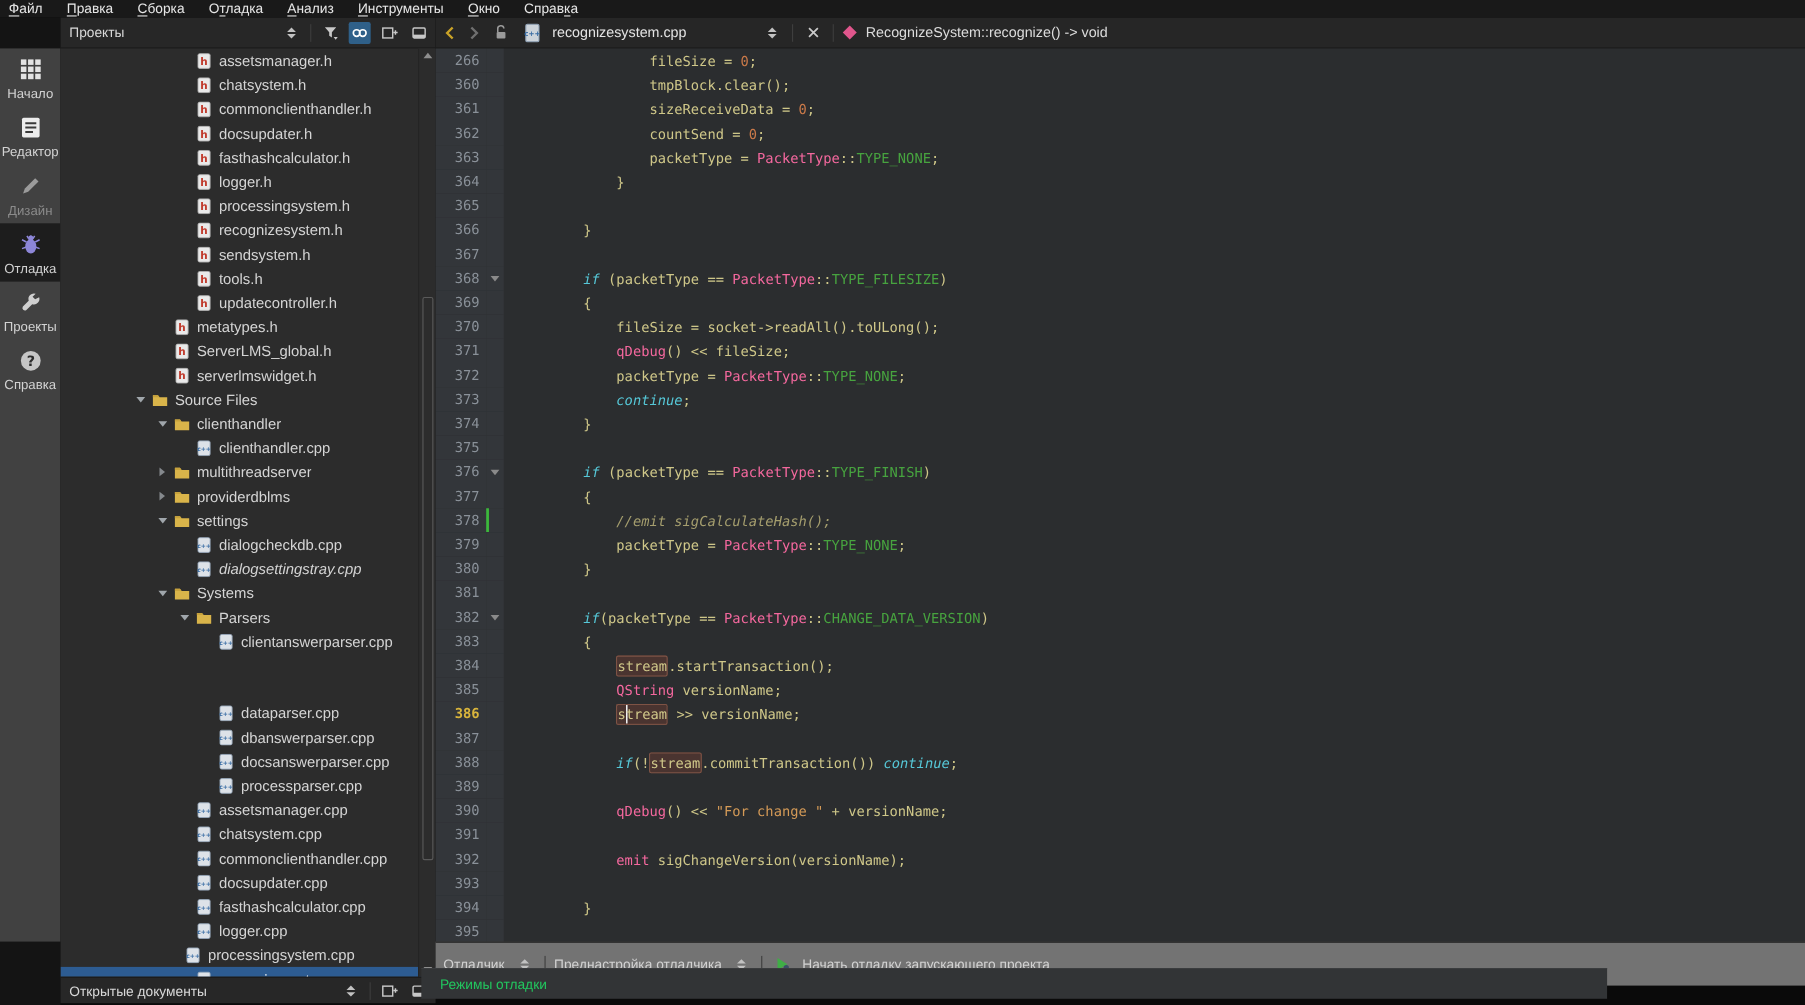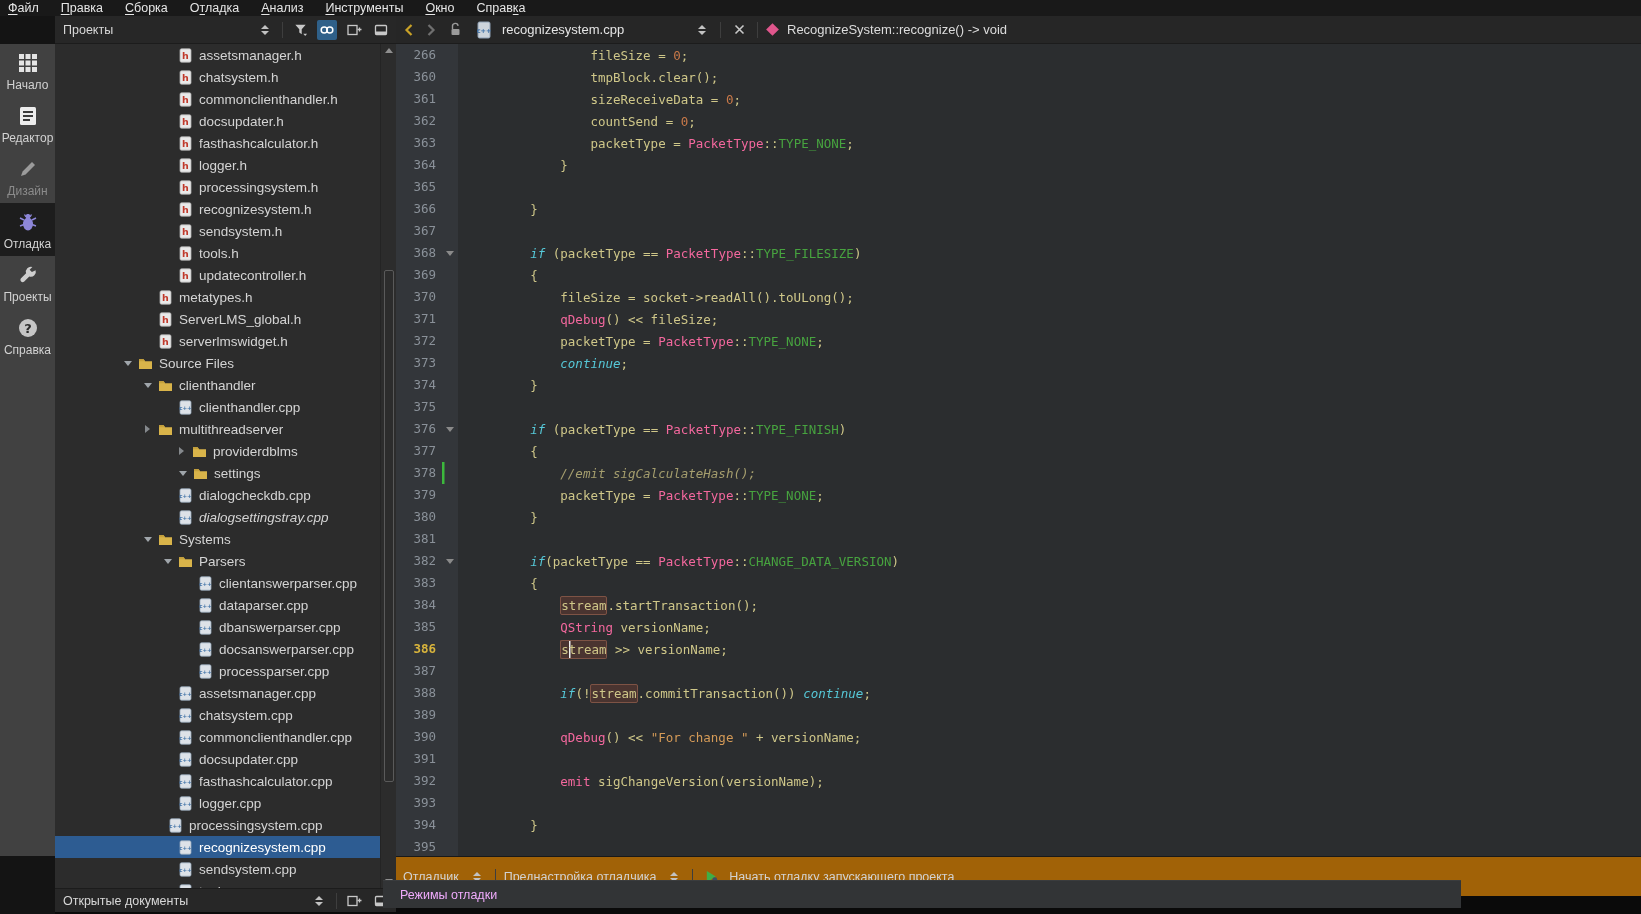--- a/index.html
+++ b/index.html
@@ -85,25 +85,25 @@
   .ctext .enum{color:var(--c-enum);}
   .ctext .num{color:var(--c-num);}
   .ctext .str{color:var(--c-str);}
   .ctext .com{color:var(--c-com);font-style:italic;}
   .ctext .hl{background:var(--occ-bg);border:1px solid var(--occ-bd);border-radius:2px;padding:1px 0;}
   .ctext .hlL{border-right:none;border-top-right-radius:0;border-bottom-right-radius:0;}
   .ctext .hlR{border-left:none;border-top-left-radius:0;border-bottom-left-radius:0;}
   .ctext .caret{box-shadow:inset 1.5px 0 0 #f0f0f0;}
 
   
-  .debugbar{left:396px;top:856px;width:1245px;height:40px;background:#a16207;border-top:1px solid #191919;
+  .debugbar{left:396px;top:856px;width:1245px;height:40px;background:#737373;border-top:1px solid #191919;
     box-sizing:border-box;display:flex;align-items:center;gap:8px;color:#d2d2d2;font-size:12.5px;}
   .debugbar .dlabel{white-space:nowrap;}
   .modesbar{left:383px;top:880px;width:1078px;height:28px;background:#323436;border-top:1px solid #3a3c3e;
-    box-sizing:border-box;display:flex;align-items:center;color:#f0abfc;font-size:12.5px;}
+    box-sizing:border-box;display:flex;align-items:center;color:#22c55e;font-size:12.5px;}
   .modesbar .mblabel{margin-left:17px;}
 </style>
 </head>
 <body style="--sel-bg: #2d5c92; --ed-bg: #2b2d2f; --gut-bg: #33363a; --curln: #d8b43c; --chg: #3cb83c; --occ-bg: #4a3430; --occ-bd: #7e5345; --c-txt: #cfc789; --c-kw: #56c8d8; --c-type: #f4689e; --c-enum: #47a33f; --c-num: #c97949; --c-str: #d49a57; --c-com: #a59e6e;">
 
 <div class="abs menubar">
     <div class="menu-item"><u>Ф</u>айл</div>
     <div class="menu-item"><u>П</u>равка</div>
     <div class="menu-item"><u>С</u>борка</div>
     <div class="menu-item">О<u>т</u>ладка</div>
@@ -397,33 +397,33 @@
         <span class="aright"></span>
       </span>
       <span class="ticon">
         <svg width="15" height="13" viewBox="0 0 16 14">
           <path d="M1 2.5h5l1.5 2H15V13H1z" fill="#d9b44a"></path>
           <path d="M1 2.5h5l1.5 2H1z" fill="#c7a23c"></path>
         </svg>
       </span>
       <span class="tlabel">multithreadserver</span>
     </div>
-    <div class="trow" style="padding-left: 116px;">
+    <div class="trow" style="padding-left: 82px;">
       <span class="tarrow">
         <span class="aright"></span>
       </span>
       <span class="ticon">
         <svg width="15" height="13" viewBox="0 0 16 14">
           <path d="M1 2.5h5l1.5 2H15V13H1z" fill="#d9b44a"></path>
           <path d="M1 2.5h5l1.5 2H1z" fill="#c7a23c"></path>
         </svg>
       </span>
       <span class="tlabel">providerdblms</span>
     </div>
-    <div class="trow" style="padding-left: 82px; margin-left: 35px;">
+    <div class="trow" style="padding-left: 82px;">
       <span class="tarrow">
         <span class="adown"></span>
       </span>
       <span class="ticon">
         <svg width="15" height="13" viewBox="0 0 16 14">
           <path d="M1 2.5h5l1.5 2H15V13H1z" fill="#d9b44a"></path>
           <path d="M1 2.5h5l1.5 2H1z" fill="#c7a23c"></path>
         </svg>
       </span>
       <span class="tlabel">settings</span>
@@ -475,21 +475,21 @@
     <div class="trow" style="padding-left: 122px;">
       <span class="tarrow"></span>
       <span class="ticon">
         <svg width="13" height="15" viewBox="0 0 13 15">
           <rect x="1" y="0.8" width="11" height="13.4" rx="1.5" fill="#dde2e8" stroke="#97a9bc" stroke-width="0.8"></rect>
           <text x="6.5" y="10" font-size="5.5" font-weight="bold" fill="#3a6ea5" text-anchor="middle" font-family="DejaVu Sans, sans-serif">c++</text>
         </svg>
       </span>
       <span class="tlabel">clientanswerparser.cpp</span>
     </div>
-    <div class="trow" style="padding-left: 122px;">
+    <div class="trow" style="padding-left: 122px; margin-top: 43px;">
       <span class="tarrow"></span>
       <span class="ticon">
         <svg width="13" height="15" viewBox="0 0 13 15">
           <rect x="1" y="0.8" width="11" height="13.4" rx="1.5" fill="#dde2e8" stroke="#97a9bc" stroke-width="0.8"></rect>
           <text x="6.5" y="10" font-size="5.5" font-weight="bold" fill="#3a6ea5" text-anchor="middle" font-family="DejaVu Sans, sans-serif">c++</text>
         </svg>
       </span>
       <span class="tlabel">dataparser.cpp</span>
     </div>
     <div class="trow" style="padding-left: 122px;">

